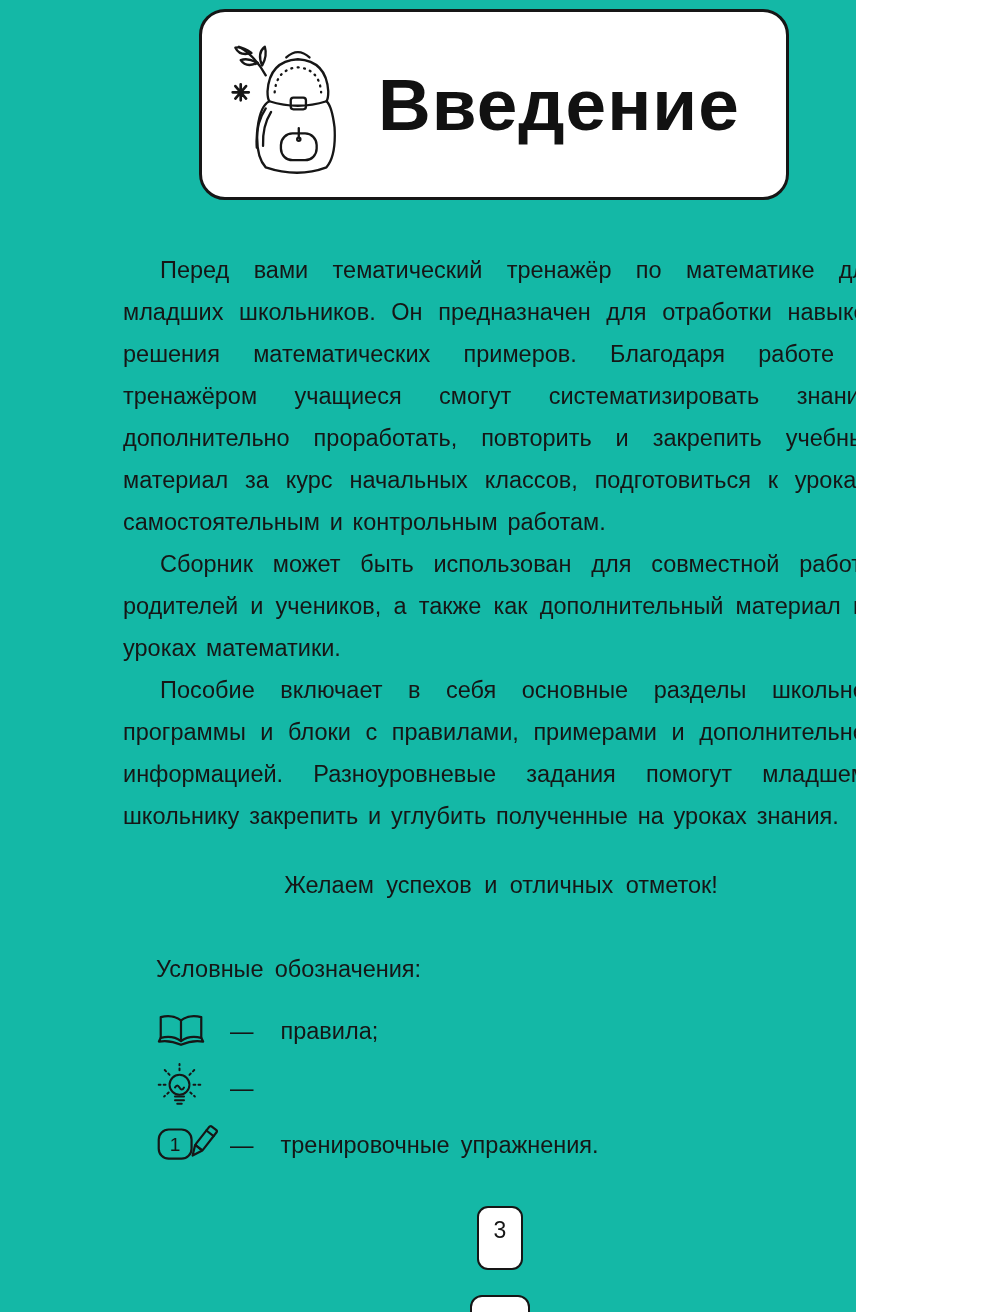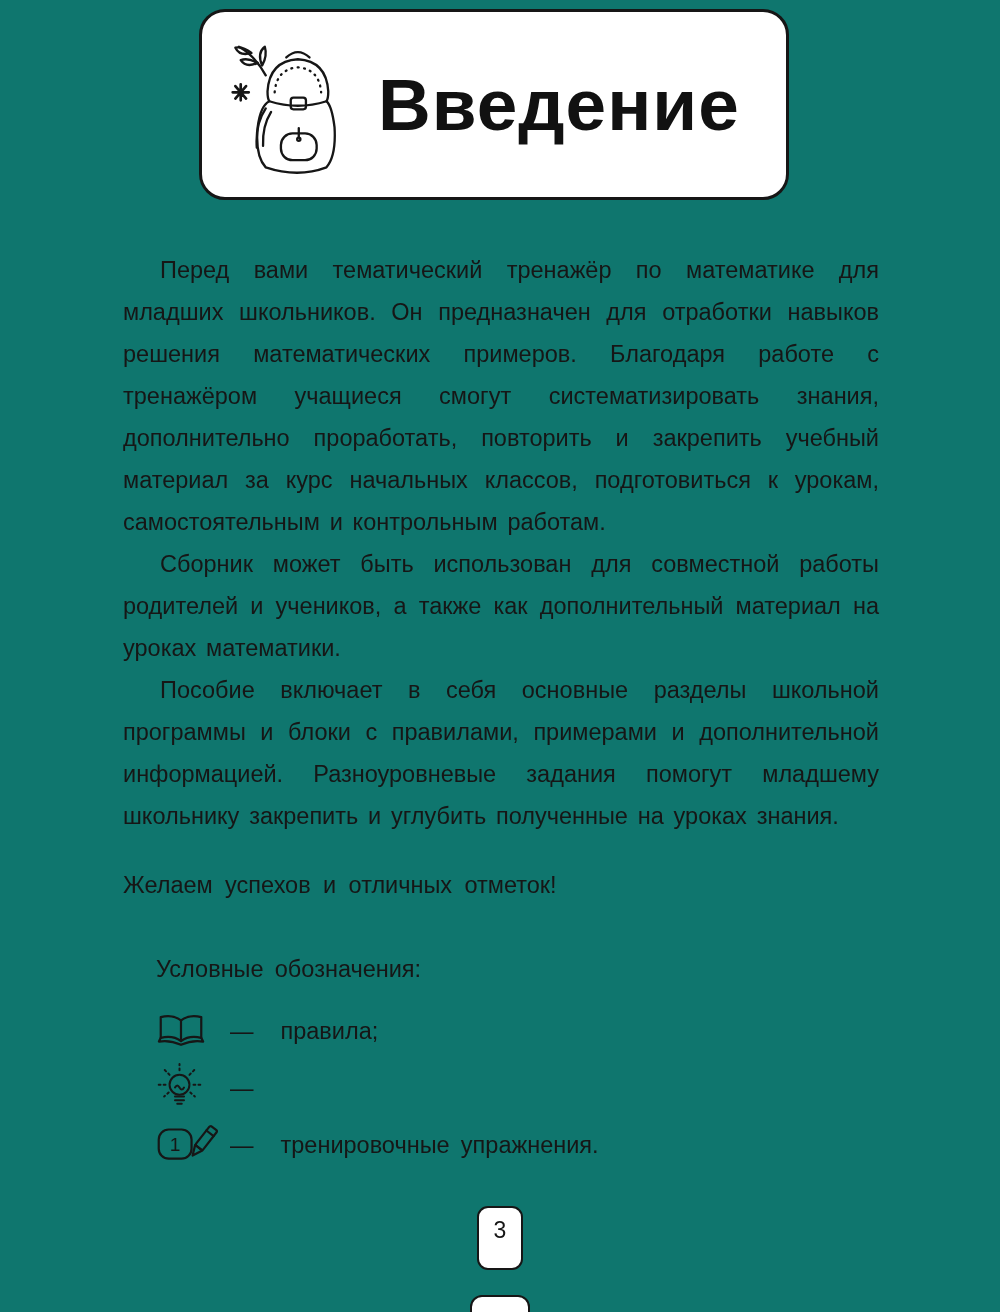--- a/index.html
+++ b/index.html
@@ -4,22 +4,22 @@
 <style>
   * { margin: 0; padding: 0; box-sizing: border-box; }
   html, body { background: #ffffff; }
   body {
     width: 1000px; height: 1312px;
     font-family: "Liberation Sans", sans-serif;
     color: #161616;
   }
   .page {
     position: relative;
-    width: 1000px; height: 1312px;
-    background: #0f766e;
+    width: 856px; height: 1312px;
+    background: #14b8a6;
     overflow: hidden;
   }
 
   
   .header-box {
     position: absolute;
     left: 199px; top: 9px;
     width: 590px; height: 191px;
     border: 3px solid #161616;
     border-radius: 26px;
@@ -46,20 +46,21 @@
     line-height: 42px;
     font-weight: 400;
     color: #161616;
   }
   .body-text p.para {
     text-align: justify;
     text-indent: 37px;
     word-spacing: 0.14em;
   }
   .wish {
+    text-align: center;
     margin-top: 27px;
     word-spacing: 0.25em;
   }
 
   
   .legend { margin-top: 42px; margin-left: 33px; }
   .legend-heading { margin-bottom: 12px; word-spacing: 0.2em; }
   .legend-row { display: flex; align-items: center; height: 57px; }
   .legend-icon { width: 74px; display: flex; align-items: center; flex: 0 0 auto; }
   .dash { margin-right: 17px; flex: 0 0 auto; }

